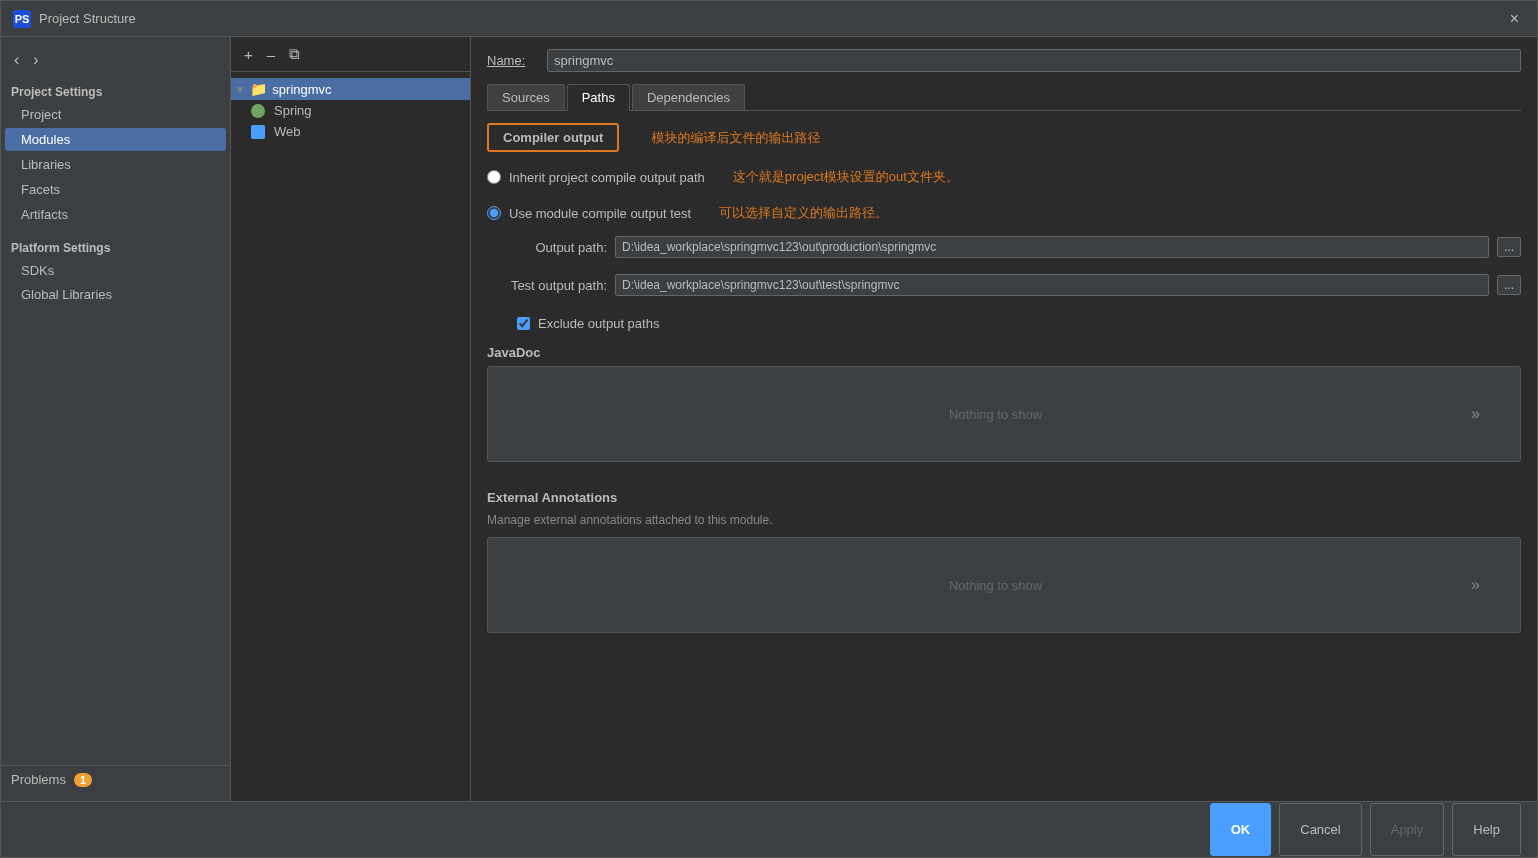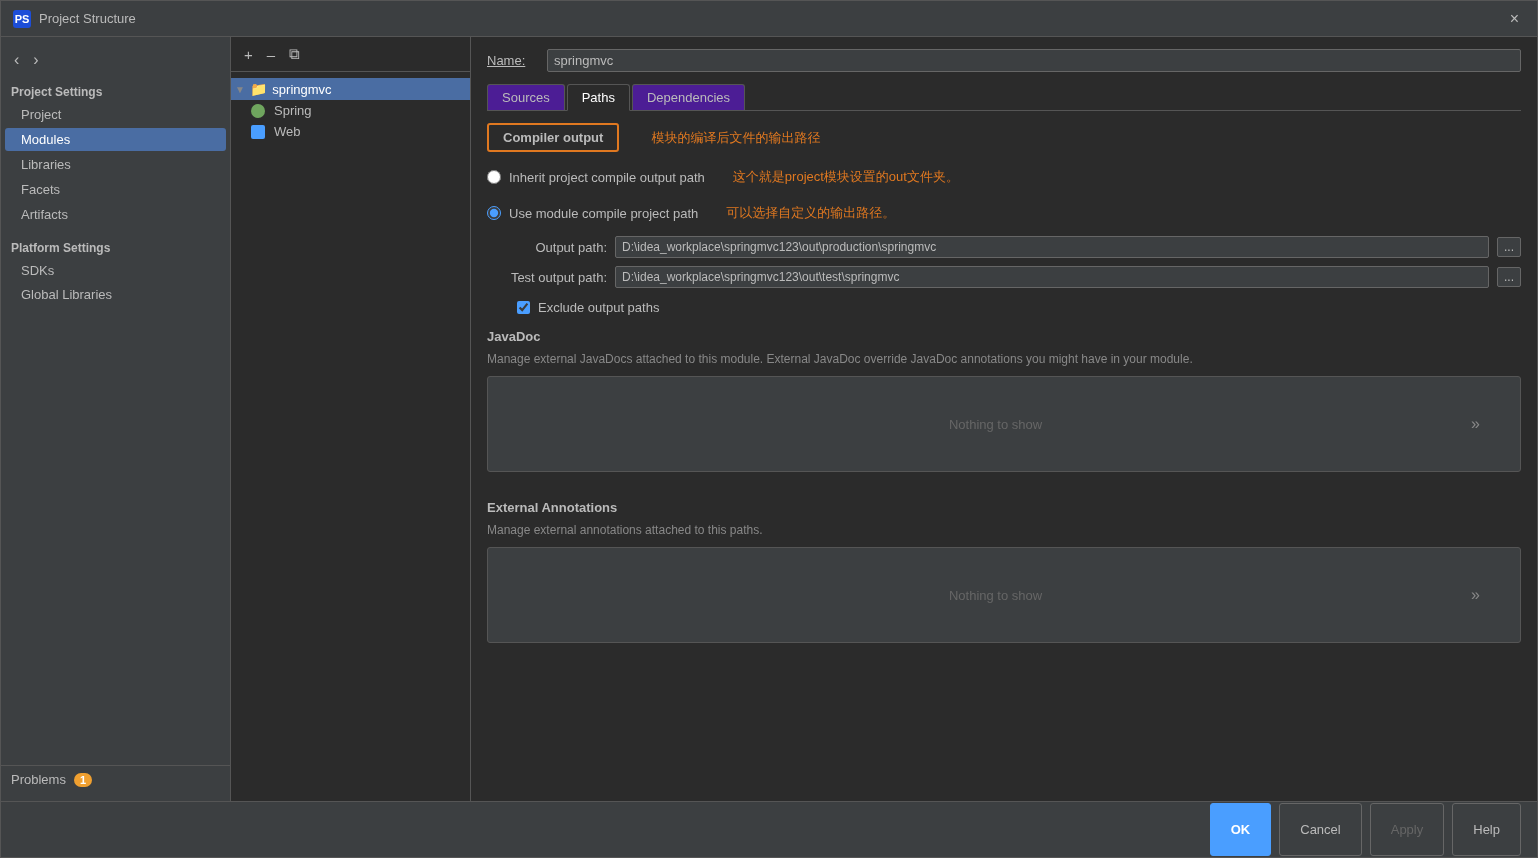--- a/index.html
+++ b/index.html
@@ -216,21 +216,21 @@
       margin-bottom: 12px;
       border-bottom: 1px solid #555;
     }
     .tab {
       padding: 5px 14px;
       color: #bbbbbb;
       cursor: pointer;
       font-size: 13px;
       border: 1px solid #555;
       border-bottom: none;
-      background: #4c1d95;
+      background: #404040;
       margin-right: 2px;
       border-radius: 3px 3px 0 0;
     }
     .tab.active {
       background: #2b2b2b;
       color: #ffffff;
       border-bottom: 1px solid #2b2b2b;
       margin-bottom: -1px;
     }
     .hint-text {
@@ -252,21 +252,21 @@
       cursor: pointer;
     }
     .radio-label {
       color: #bbbbbb;
       font-size: 13px;
     }
     .path-row {
       display: flex;
       align-items: center;
       gap: 8px;
-      margin-bottom: 8px;
+      margin-bottom: 16px;
     }
     .path-label {
       color: #bbbbbb;
       font-size: 13px;
       min-width: 120px;
       text-align: right;
     }
     .path-input {
       flex: 1;
       background: #3c3f41;
@@ -490,21 +490,21 @@
       </div>
 
       <div class="radio-row">
         <input type="radio" class="radio-input" name="compile-output" style="">
         <span class="radio-label">Inherit project compile output path</span>
         <span class="hint-text">这个就是project模块设置的out文件夹。</span>
       </div>
 
       <div class="radio-row">
         <input type="radio" class="radio-input" name="compile-output" checked="" style="">
-        <span class="radio-label">Use module compile project path</span>
+        <span class="radio-label">Use module compile output test</span>
         <span class="hint-text">可以选择自定义的输出路径。</span>
       </div>
 
       <div class="path-row">
         <span class="path-label">Output path:</span>
         <input class="path-input" type="text" value="D:\idea_workplace\springmvc123\out\production\springmvc" style="">
         <button class="browse-btn">...</button>
       </div>
 
       <div class="path-row">
@@ -512,28 +512,27 @@
         <input class="path-input" type="text" value="D:\idea_workplace\springmvc123\out\test\springmvc" style="">
         <button class="browse-btn">...</button>
       </div>
 
       <div class="checkbox-row">
         <input type="checkbox" class="check-input" checked="" style="">
         <span class="check-label">Exclude output paths</span>
       </div>
 
       <div class="sub-section-title">JavaDoc</div>
-      <div class="sub-section-desc">Manage external JavaDocs attached to this module. External JavaDoc override JavaDoc annotations you might have in your module.</div>
       <div class="empty-panel">
         <span class="empty-text">Nothing to show</span>
         <span class="expand-btn">»</span>
       </div>
 
       <div class="sub-section-title">External Annotations</div>
-      <div class="sub-section-desc">Manage external annotations attached to this paths.</div>
+      <div class="sub-section-desc">Manage external annotations attached to this module.</div>
       <div class="empty-panel">
         <span class="empty-text">Nothing to show</span>
         <span class="expand-btn">»</span>
       </div>
 
     </div>
   </div>
 
   <div class="bottom-bar">
     <button class="btn btn-primary">OK</button>

